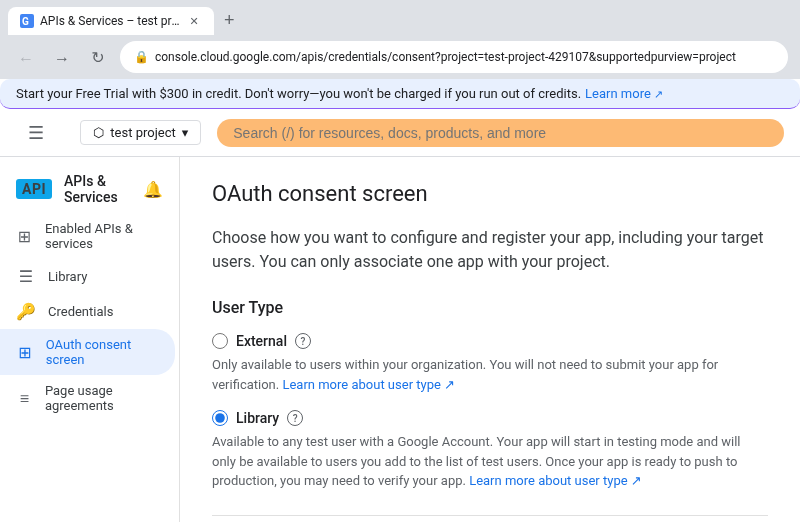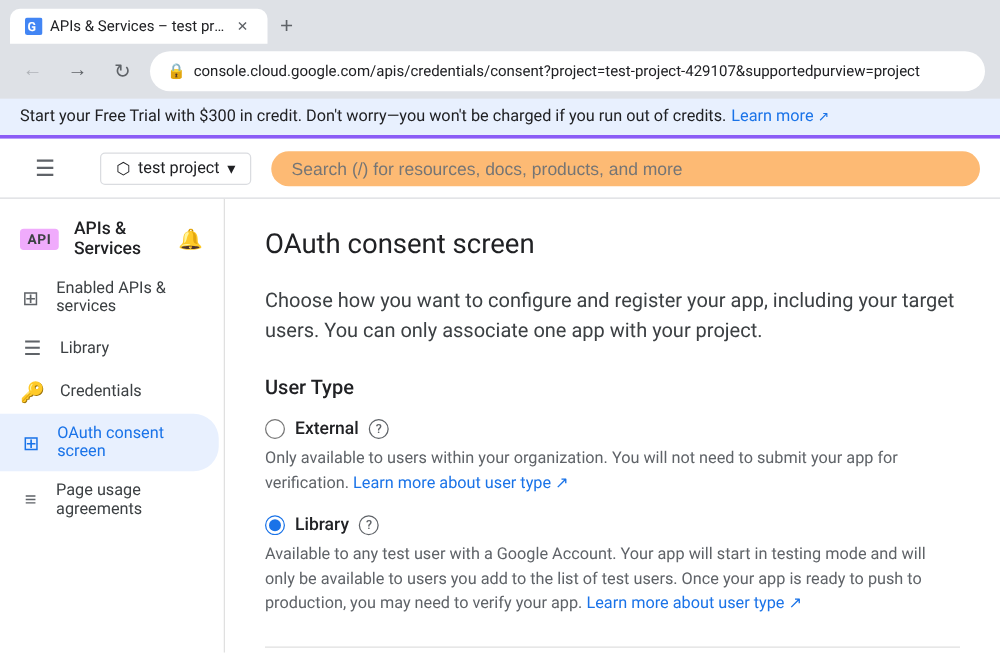--- a/index.html
+++ b/index.html
@@ -14,21 +14,21 @@
     .new-tab-btn { background: none; border: none; font-size: 18px; cursor: pointer; color: #5f6368; padding: 4px 8px; border-radius: 50%; }
 
     .address-bar-row { background: #dee1e6; display: flex; align-items: center; padding: 6px 12px; gap: 8px; }
     .nav-btn { background: none; border: none; cursor: pointer; color: #5f6368; font-size: 16px; width: 28px; height: 28px; border-radius: 50%; display: flex; align-items: center; justify-content: center; }
     .nav-btn.disabled { color: #b0b3b8; cursor: default; }
     .address-bar { flex: 1; background: #fff; border-radius: 20px; padding: 4px 14px; font-size: 13px; color: #202124; display: flex; align-items: center; gap: 6px; height: 32px; }
     .address-text { color: #202124; font-size: 13px; }
     .address-lock { color: #5f6368; font-size: 12px; }
 
     
-    .top-banner { background: #e8f0fe; border-bottom: 3px solid #8b5cf6; padding: 7px 16px; font-size: 13px; color: #202124; display: flex; align-items: flex-start; gap: 4px; }
+    .top-banner { background: #e8f0fe; border-bottom: 1px solid #8b5cf6; padding: 7px 16px; font-size: 13px; color: #202124; display: flex; align-items: flex-start; gap: 4px; border-radius: 10px; }
     .banner-link { color: #1a73e8; text-decoration: none; }
     .external-icon { font-size: 11px; }
 
     
     .main-header { display: flex; align-items: center; padding: 0 16px; height: 48px; border-bottom: 1px solid #dadce0; background: #fff; gap: 16px; }
     .hamburger-btn { background: none; border: none; cursor: pointer; color: #5f6368; font-size: 18px; width: 40px; height: 40px; border-radius: 50%; display: flex; align-items: center; justify-content: center; }
     .google-cloud-logo { display: flex; align-items: center; gap: 6px; font-size: 18px; font-weight: 400; color: #202124; }
     .logo-g { color: #4285f4; }
     .logo-o1 { color: #ea4335; }
     .logo-o2 { color: #fbbc04; }
@@ -38,21 +38,21 @@
     .logo-cloud { color: #5f6368; font-size: 16px; }
     .project-selector { display: flex; align-items: center; gap: 6px; border: 1px solid #dadce0; border-radius: 4px; padding: 4px 12px; cursor: pointer; font-size: 13px; color: #202124; background: #fff; margin-left: 8px; }
     .header-search { flex: 1; background: #fdba74; border-radius: 24px; padding: 6px 16px; font-size: 14px; color: #5f6368; border: none; outline: none; }
 
     
     .app-layout { display: flex; height: calc(522px - 48px - 36px - 48px); }
 
     
     .sidebar { width: 180px; border-right: 1px solid #e0e0e0; padding: 8px 0; overflow-y: auto; flex-shrink: 0; }
     .sidebar-header { display: flex; align-items: center; gap: 12px; padding: 8px 16px; font-size: 14px; font-weight: 500; color: #202124; }
-    .api-badge { background: #f0abfc; color: #3c4043; font-size: 11px; font-weight: 700; padding: 2px 6px; border-radius: 3px; letter-spacing: 0.5px; }
+    .api-badge { background: #0ea5e9; color: #3c4043; font-size: 14px; font-weight: 700; padding: 2px 6px; border-radius: 3px; letter-spacing: 0.5px; }
     .sidebar-item { display: flex; align-items: center; gap: 12px; padding: 8px 16px; font-size: 13px; color: #3c4043; cursor: pointer; }
     .sidebar-item.active { background: #e8f0fe; color: #1a73e8; border-radius: 0 20px 20px 0; margin-right: 4px; }
     .sidebar-icon { font-size: 16px; color: #5f6368; width: 20px; text-align: center; }
     .sidebar-item.active .sidebar-icon { color: #1a73e8; }
     .bell-icon { color: #1a73e8; font-size: 16px; }
 
     
     .main-content { flex: 1; padding: 24px 32px; overflow-y: auto; }
     .page-title { font-size: 22px; font-weight: 400; color: #202124; margin-bottom: 20px; }
     .description { font-size: 16px; color: #3c4043; margin-bottom: 24px; line-height: 1.5; max-width: 580px; }

